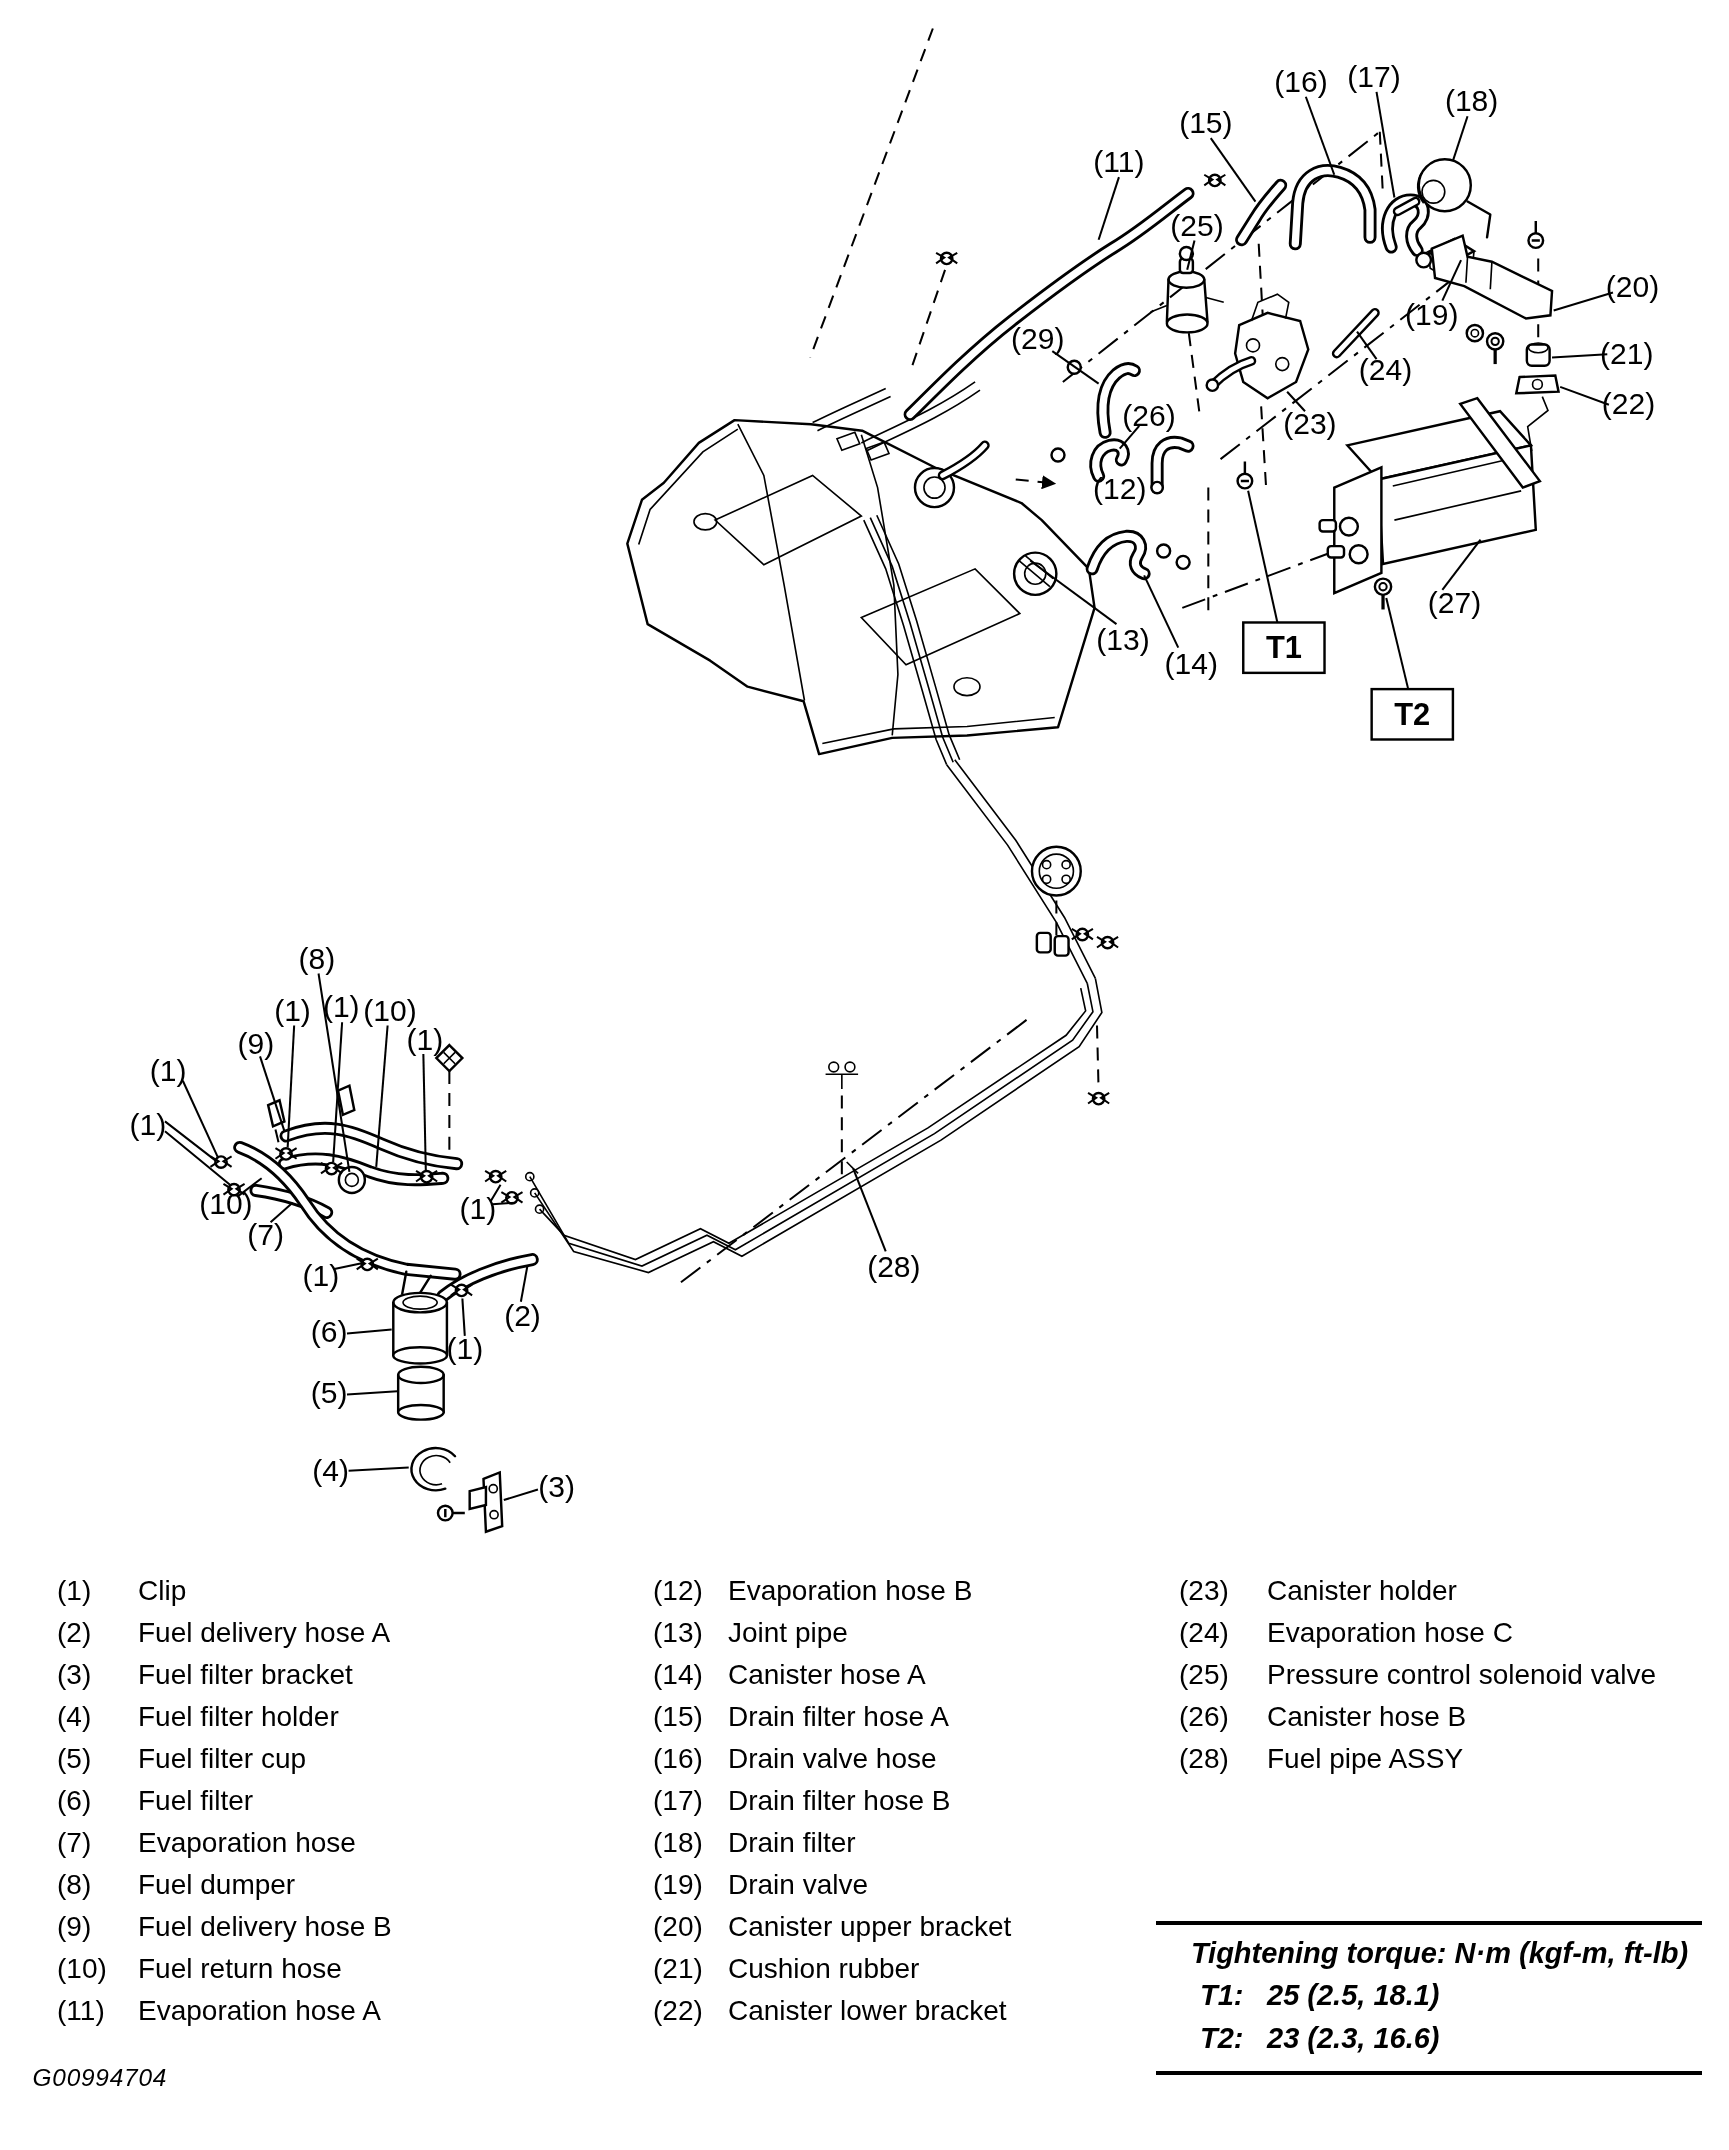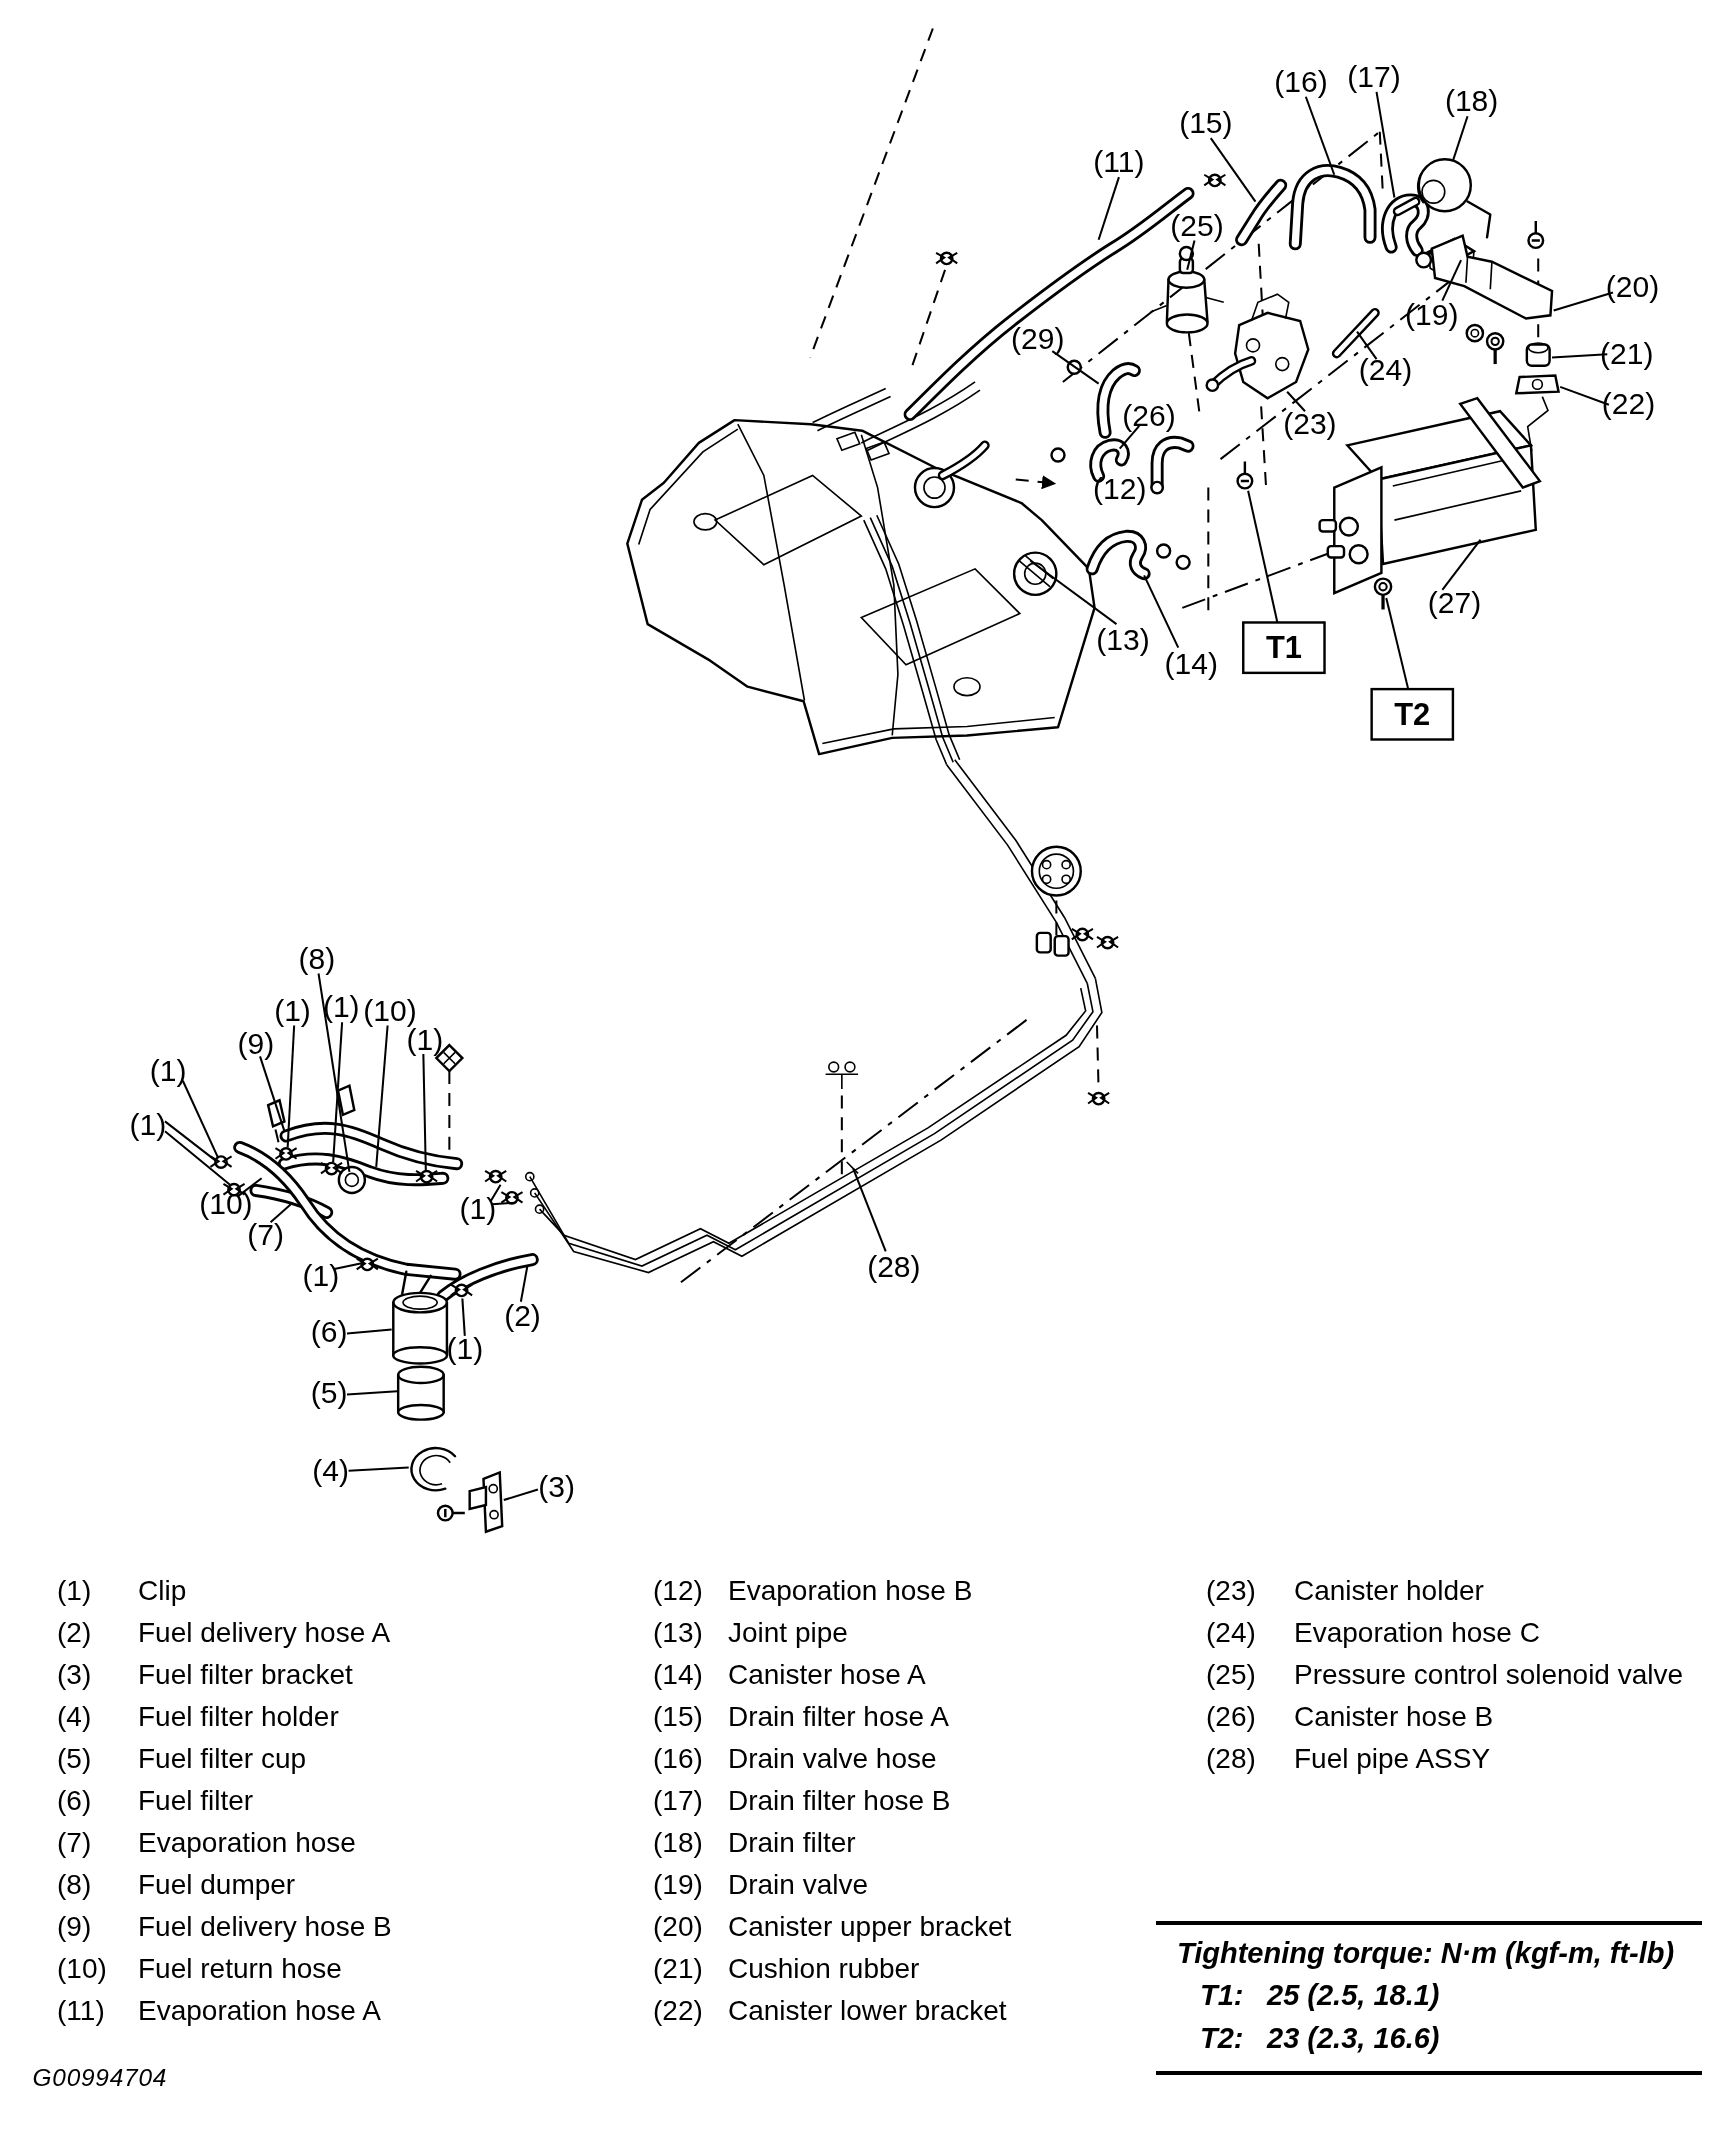--- a/index.html
+++ b/index.html
@@ -20,21 +20,21 @@
   .tbox{font:700 38px "Liberation Sans",sans-serif;fill:#000;text-anchor:middle;}
   
   .col{position:absolute;font-size:28px;line-height:42px;white-space:nowrap;}
   .lrow{height:42px;margin-left:26px;}
   .lnum{display:inline-block;}
   .c1 .lnum{width:81px;}
   .c2 .lnum{width:75px;}
   .c3 .lnum{width:88px;}
   #torquebox{position:absolute;left:1156px;top:1921px;width:546px;
      border-top:4.1px solid #000;border-bottom:4.1px solid #000;padding:8.1px 0 11.4px 0;}
-  #torquebox .tt{font:italic 700 29px "Liberation Sans",sans-serif;padding-left:21px;line-height:41px;}
+  #torquebox .tt{font:italic 700 29px "Liberation Sans",sans-serif;padding-left:21px;line-height:41px;text-align:center;}
   #torquebox .trow{font:italic 700 29px "Liberation Sans",sans-serif;line-height:43px;}
   #torquebox .ttag{display:inline-block;margin-left:44px;width:67px;}
   #figcode{position:absolute;left:32.5px;top:2064px;font-size:24.4px;letter-spacing:0.8px;font-style:italic;}
 </style>
 </head>
 <body>
 
 <div id="page">
 
 <svg width="1730" height="2151" viewBox="0 0 2129 2647">
@@ -413,21 +413,21 @@
     <div class="lrow"><span class="lnum">(15)</span><span>Drain filter hose A</span></div>
     <div class="lrow"><span class="lnum">(16)</span><span>Drain valve hose</span></div>
     <div class="lrow"><span class="lnum">(17)</span><span>Drain filter hose B</span></div>
     <div class="lrow"><span class="lnum">(18)</span><span>Drain filter</span></div>
     <div class="lrow"><span class="lnum">(19)</span><span>Drain valve</span></div>
     <div class="lrow"><span class="lnum">(20)</span><span>Canister upper bracket</span></div>
     <div class="lrow"><span class="lnum">(21)</span><span>Cushion rubber</span></div>
     <div class="lrow"><span class="lnum">(22)</span><span>Canister lower bracket</span></div>
   </div>
 
-  <div class="col c3" style="left:1180px;top:1570px;">
+  <div class="col c3" style="left:1153px;top:1570px;">
     <div class="lrow"><span class="lnum">(23)</span><span>Canister holder</span></div>
     <div class="lrow"><span class="lnum">(24)</span><span>Evaporation hose C</span></div>
     <div class="lrow"><span class="lnum">(25)</span><span>Pressure control solenoid valve</span></div>
     <div class="lrow"><span class="lnum">(26)</span><span>Canister hose B</span></div>
     <div class="lrow"><span class="lnum">(28)</span><span>Fuel pipe ASSY</span></div>
   </div>
 
   <div id="torquebox">
     <div class="tt">Tightening torque: N·m (kgf-m, ft-lb)</div>
     <div class="trow"><span class="ttag">T1:</span><span>25 (2.5, 18.1)</span></div>

